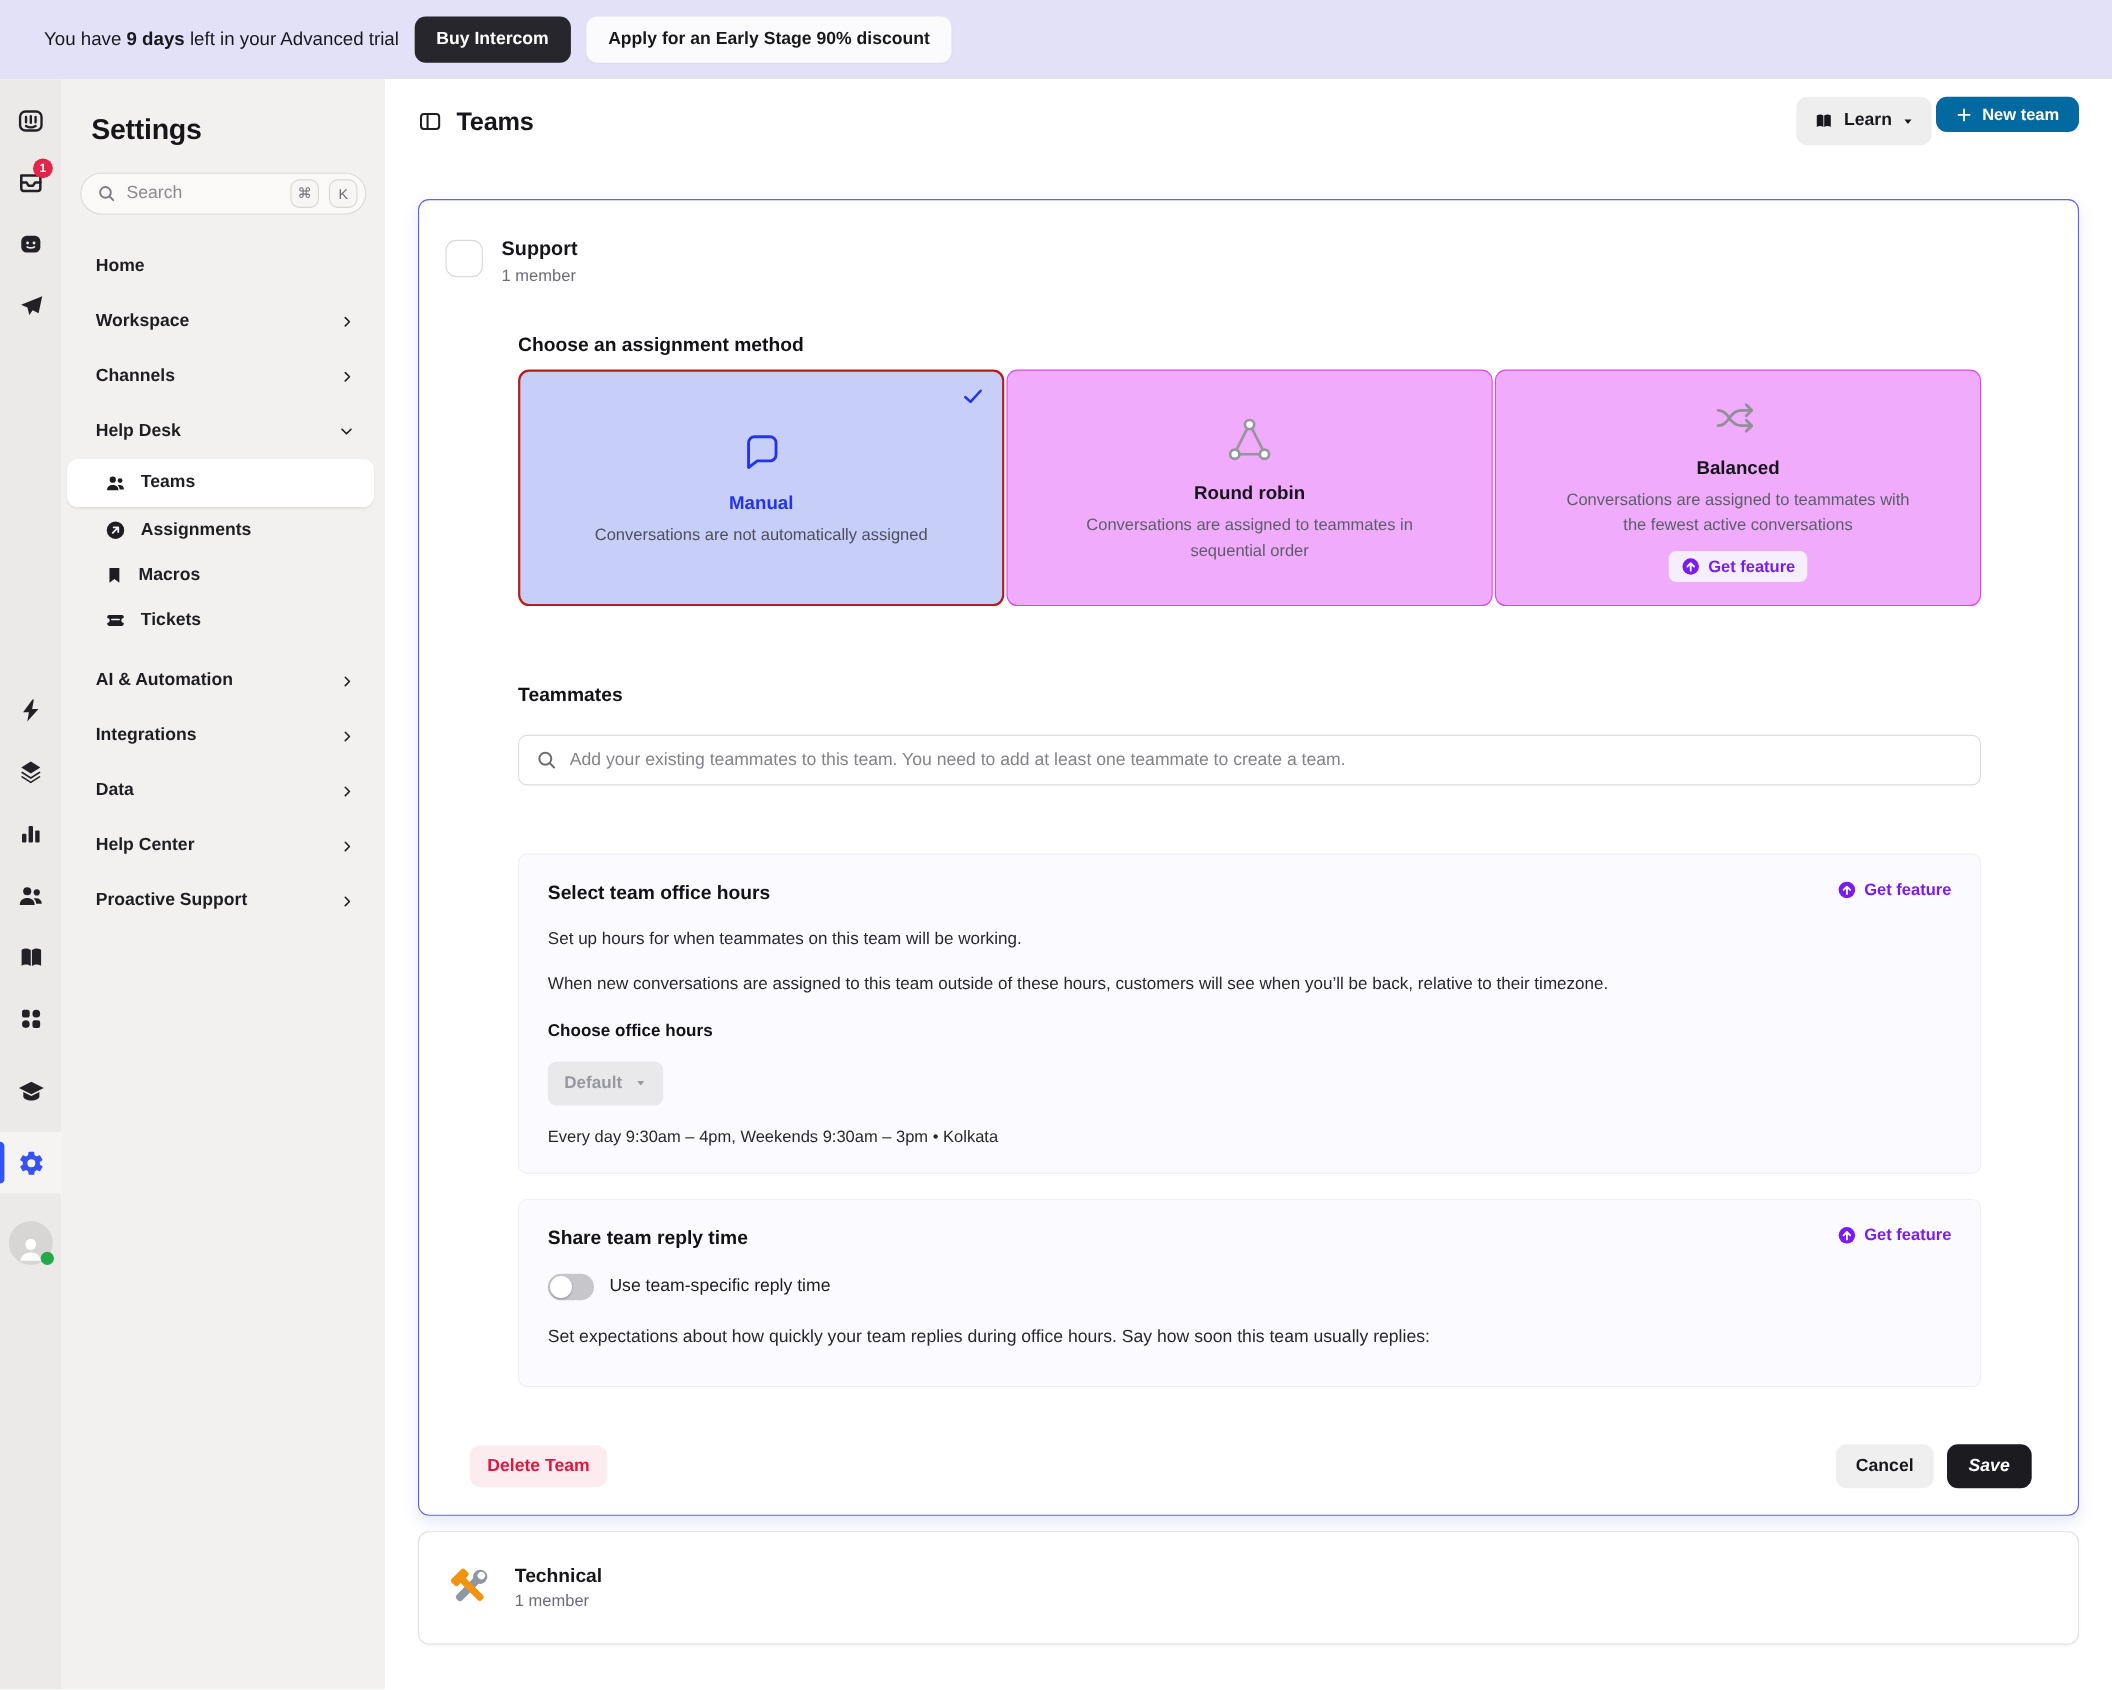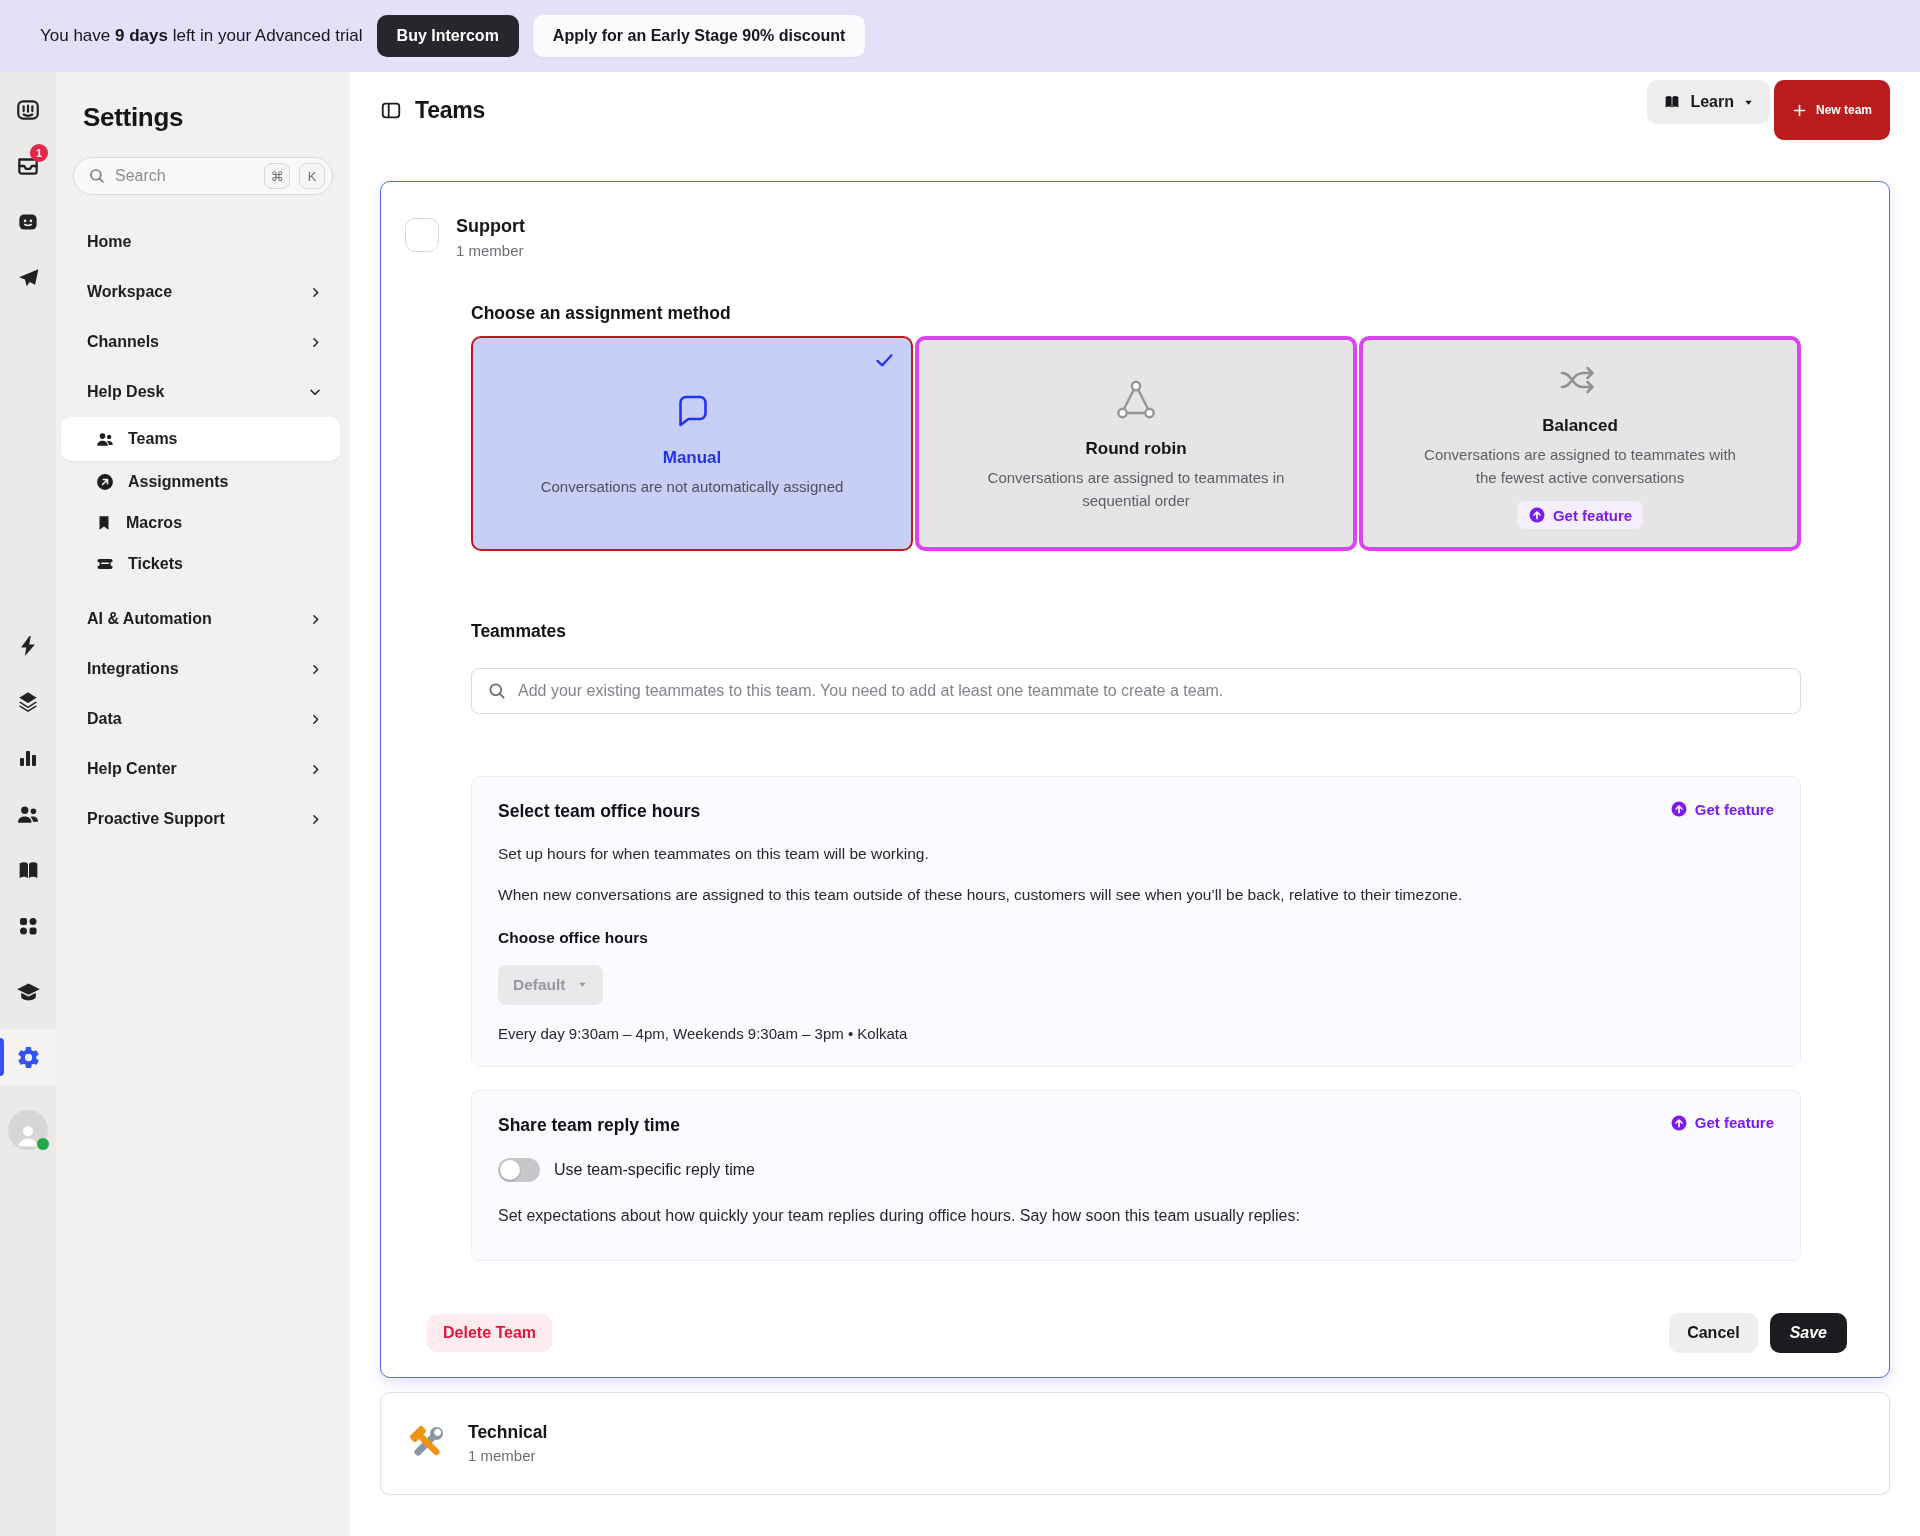--- a/index.html
+++ b/index.html
@@ -46,37 +46,37 @@
   .nav-sub { height:41px; display:flex; align-items:center; gap:13px; padding:0 18px 0 34px; font-size:16px; font-weight:600; color:#1d1d22; border-radius:10px; cursor:pointer; }
   .nav-sub.active { height:44px; background:#fff; box-shadow:0 1px 2px rgba(0,0,0,0.07); }
   .nav-gap { height:10px; }
 
   
   .main { flex:1; background:#fff; display:flex; flex-direction:column; }
   .main-header { height:76px; display:flex; align-items:center; padding:0 30px; gap:13px; }
   .page-title { font-size:23px; font-weight:700; letter-spacing:-0.2px; }
   .mh-right { margin-left:auto; display:flex; gap:4px; }
   .btn-learn { background:#efeeee; border-radius:10px; height:44px; padding:0 16px; display:flex; align-items:center; gap:9px; font-size:16px; font-weight:700; color:#17171c; }
-  .btn-new { background:#b91c1c; color:#fff; border-radius:10px; height:60px; padding:0 18px; display:flex; align-items:center; gap:9px; font-size:12px; font-weight:700; }
+  .btn-new { background:#0369a1; color:#fff; border-radius:10px; height:32px; padding:0 18px; display:flex; align-items:center; gap:9px; font-size:15px; font-weight:700; }
 
   .content { padding:33px 30px 0; }
 
   
   .support-card { width:1510px; background:#fff; border:1.5px solid #5a64f2; border-radius:10px; padding:34px 24px 24px; box-shadow:0 6px 14px rgba(90,100,242,0.15); }
   .team-head { display:flex; align-items:flex-start; gap:17px; }
   .checkbox { width:34px; height:34px; border:1.5px solid #d8d8dc; border-radius:10px; background:#fff; margin-top:2px; cursor:pointer; }
   .team-name { font-size:18px; font-weight:700; }
   .team-members { font-size:15px; color:#6c6c75; margin-top:5px; }
 
   .editor-body { margin-left:66px; margin-right:64px; }
   .section-heading { font-size:17.5px; font-weight:700; color:#121216; }
   .assignment-heading { margin-top:44px; }
 
   .methods { display:grid; grid-template-columns:1fr 1fr 1fr; gap:2px; margin-top:12px; }
-  .method { background:#e5e5e5; border:4px solid #d946ef; border-radius:10px; height:215px; display:flex; flex-direction:column; align-items:center; justify-content:center; text-align:center; padding:14px 30px; position:relative; cursor:pointer; }
+  .method { background:#f0abfc; border:1px solid #d946ef; border-radius:10px; height:215px; display:flex; flex-direction:column; align-items:center; justify-content:center; text-align:center; padding:14px 30px; position:relative; cursor:pointer; }
   .method.selected { background:#c7cef8; border:2px solid #b91c1c; }
   .m-title { margin-top:14px; font-size:17px; font-weight:600; color:#16161a; }
   .method.selected .m-title { color:#2334ee; }
   .m-desc { margin-top:8px; font-size:15px; color:#5d5d68; line-height:1.5; max-width:330px; }
   .method.selected .m-desc { color:#4e4e5c; }
   .m-check { position:absolute; top:12px; right:16px; }
 
   .gf { display:inline-flex; align-items:center; gap:7px; color:#7a1bf0; font-size:15px; font-weight:700; cursor:pointer; }
   .gf-pill { background:#f4eefd; border-radius:7px; padding:5px 11px; margin-top:12px; }
 

